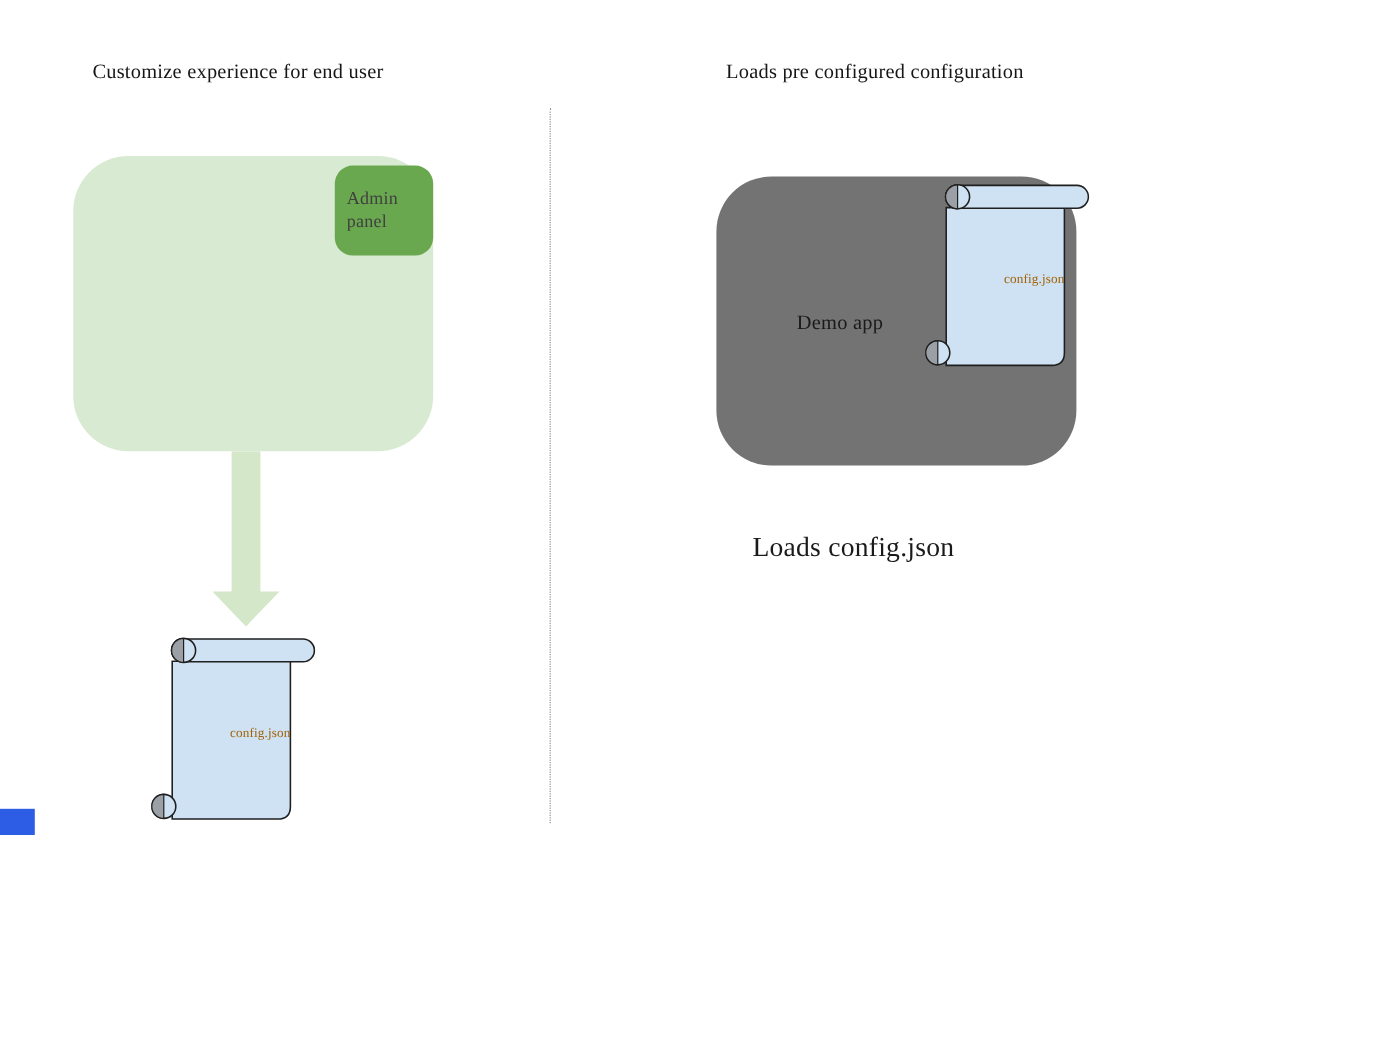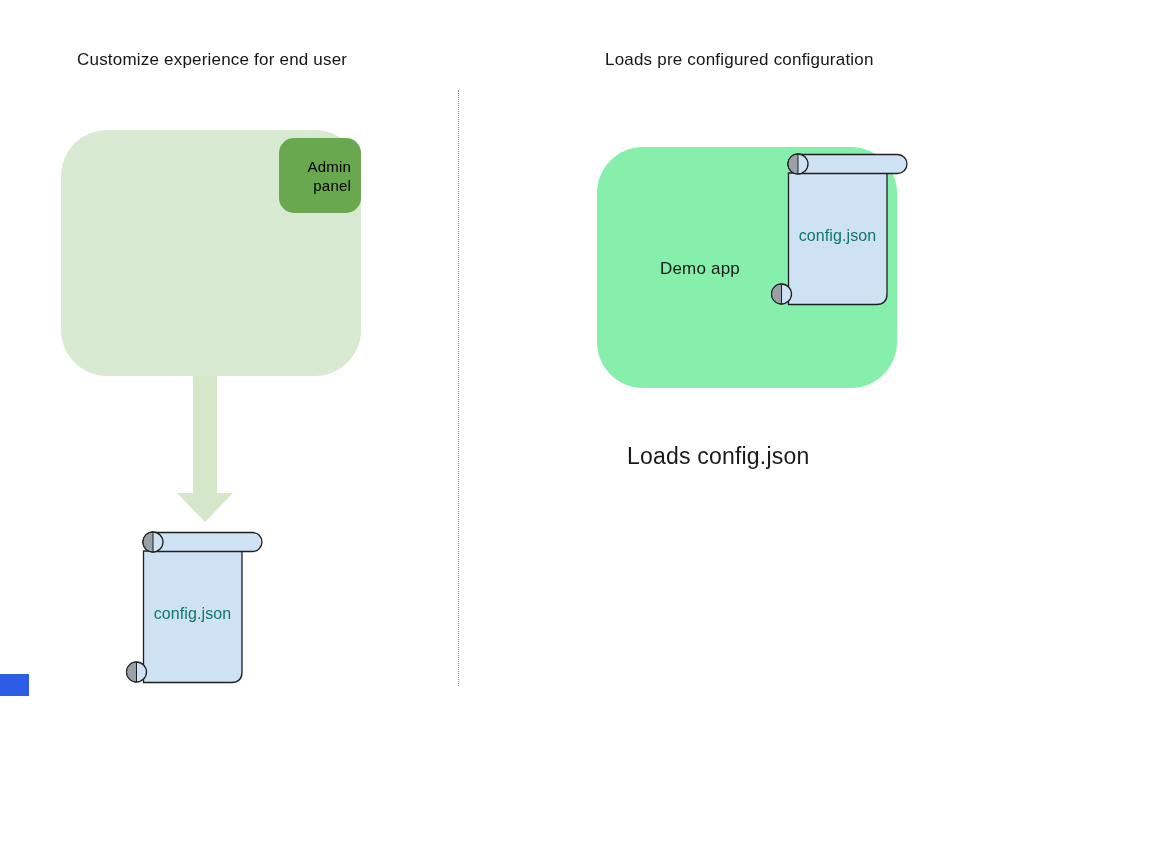--- a/index.html
+++ b/index.html
@@ -1,18 +1,18 @@
 <!DOCTYPE html>
 <html><head>
 <meta charset="utf-8">
 <style>
   html,body{margin:0;padding:0;background:#ffffff;}
   #canvas{
     position:relative;width:1152px;height:696px;background:#ffffff;overflow:hidden;
-    font-family:Liberation Sans, sans-serif;color:#1a1a1a;
+    font-family:Liberation Serif, serif;color:#1a1a1a;
   }
   .abs{position:absolute;}
   .section-title{
     font-size:17px;line-height:19px;color:#161616;white-space:nowrap;letter-spacing:.2px;
   }
   #divider{
     left:458px;top:90px;height:596px;width:0;
     border-left:1.5px dotted #8f8f8f;
   }
   
@@ -21,44 +21,44 @@
     background:#d9ead3;border-radius:46px;
   }
   #admin-app-label{
     left:0;right:0;top:114px;text-align:center;font-size:17px;letter-spacing:.2px;
   }
   #admin-panel{
     right:0;top:8px;width:82px;height:75px;background:#6aa84f;border-radius:15px;
     display:flex;align-items:center;justify-content:center;
   }
   #admin-panel-label{
-    width:62px;text-align:right;font-size:15px;line-height:19px;color:#000000;letter-spacing:.2px;
+    width:62px;text-align:left;font-size:15px;line-height:19px;color:#404040;letter-spacing:.2px;
   }
   
   #download-arrow{left:177px;top:376px;width:56px;height:147px;}
   #download-label{
     left:250px;top:408px;width:100px;font-size:16px;line-height:22px;letter-spacing:.2px;
   }
   
   #demo-app{
     left:597px;top:147px;width:300px;height:241px;
-    background:#86efac;border-radius:46px;
+    background:#737373;border-radius:46px;
   }
   #demo-app-label{
     left:0;top:112px;width:206px;text-align:center;font-size:17px;letter-spacing:.2px;
   }
   #loads-caption{
     left:627px;top:443px;font-size:23px;letter-spacing:.2px;white-space:nowrap;
   }
   
   .scroll{width:137px;height:155px;}
   .scroll svg{position:absolute;left:0;top:0;width:100%;height:100%;}
   .scroll-label{
-    position:absolute;left:17px;width:99px;top:74px;text-align:center;
-    font-size:16px;color:#0f766e;letter-spacing:.1px;
+    position:absolute;left:17px;width:99px;top:74px;text-align:right;
+    font-size:11px;color:#a16207;letter-spacing:.1px;
   }
   #scroll-left{left:126px;top:531px;}
   #scroll-right{left:771px;top:153px;}
   
   #corner-artifact{
     left:0;bottom:0;width:29px;height:22px;background:#2d5ce5;
   }
 </style>
 </head>
 <body>

